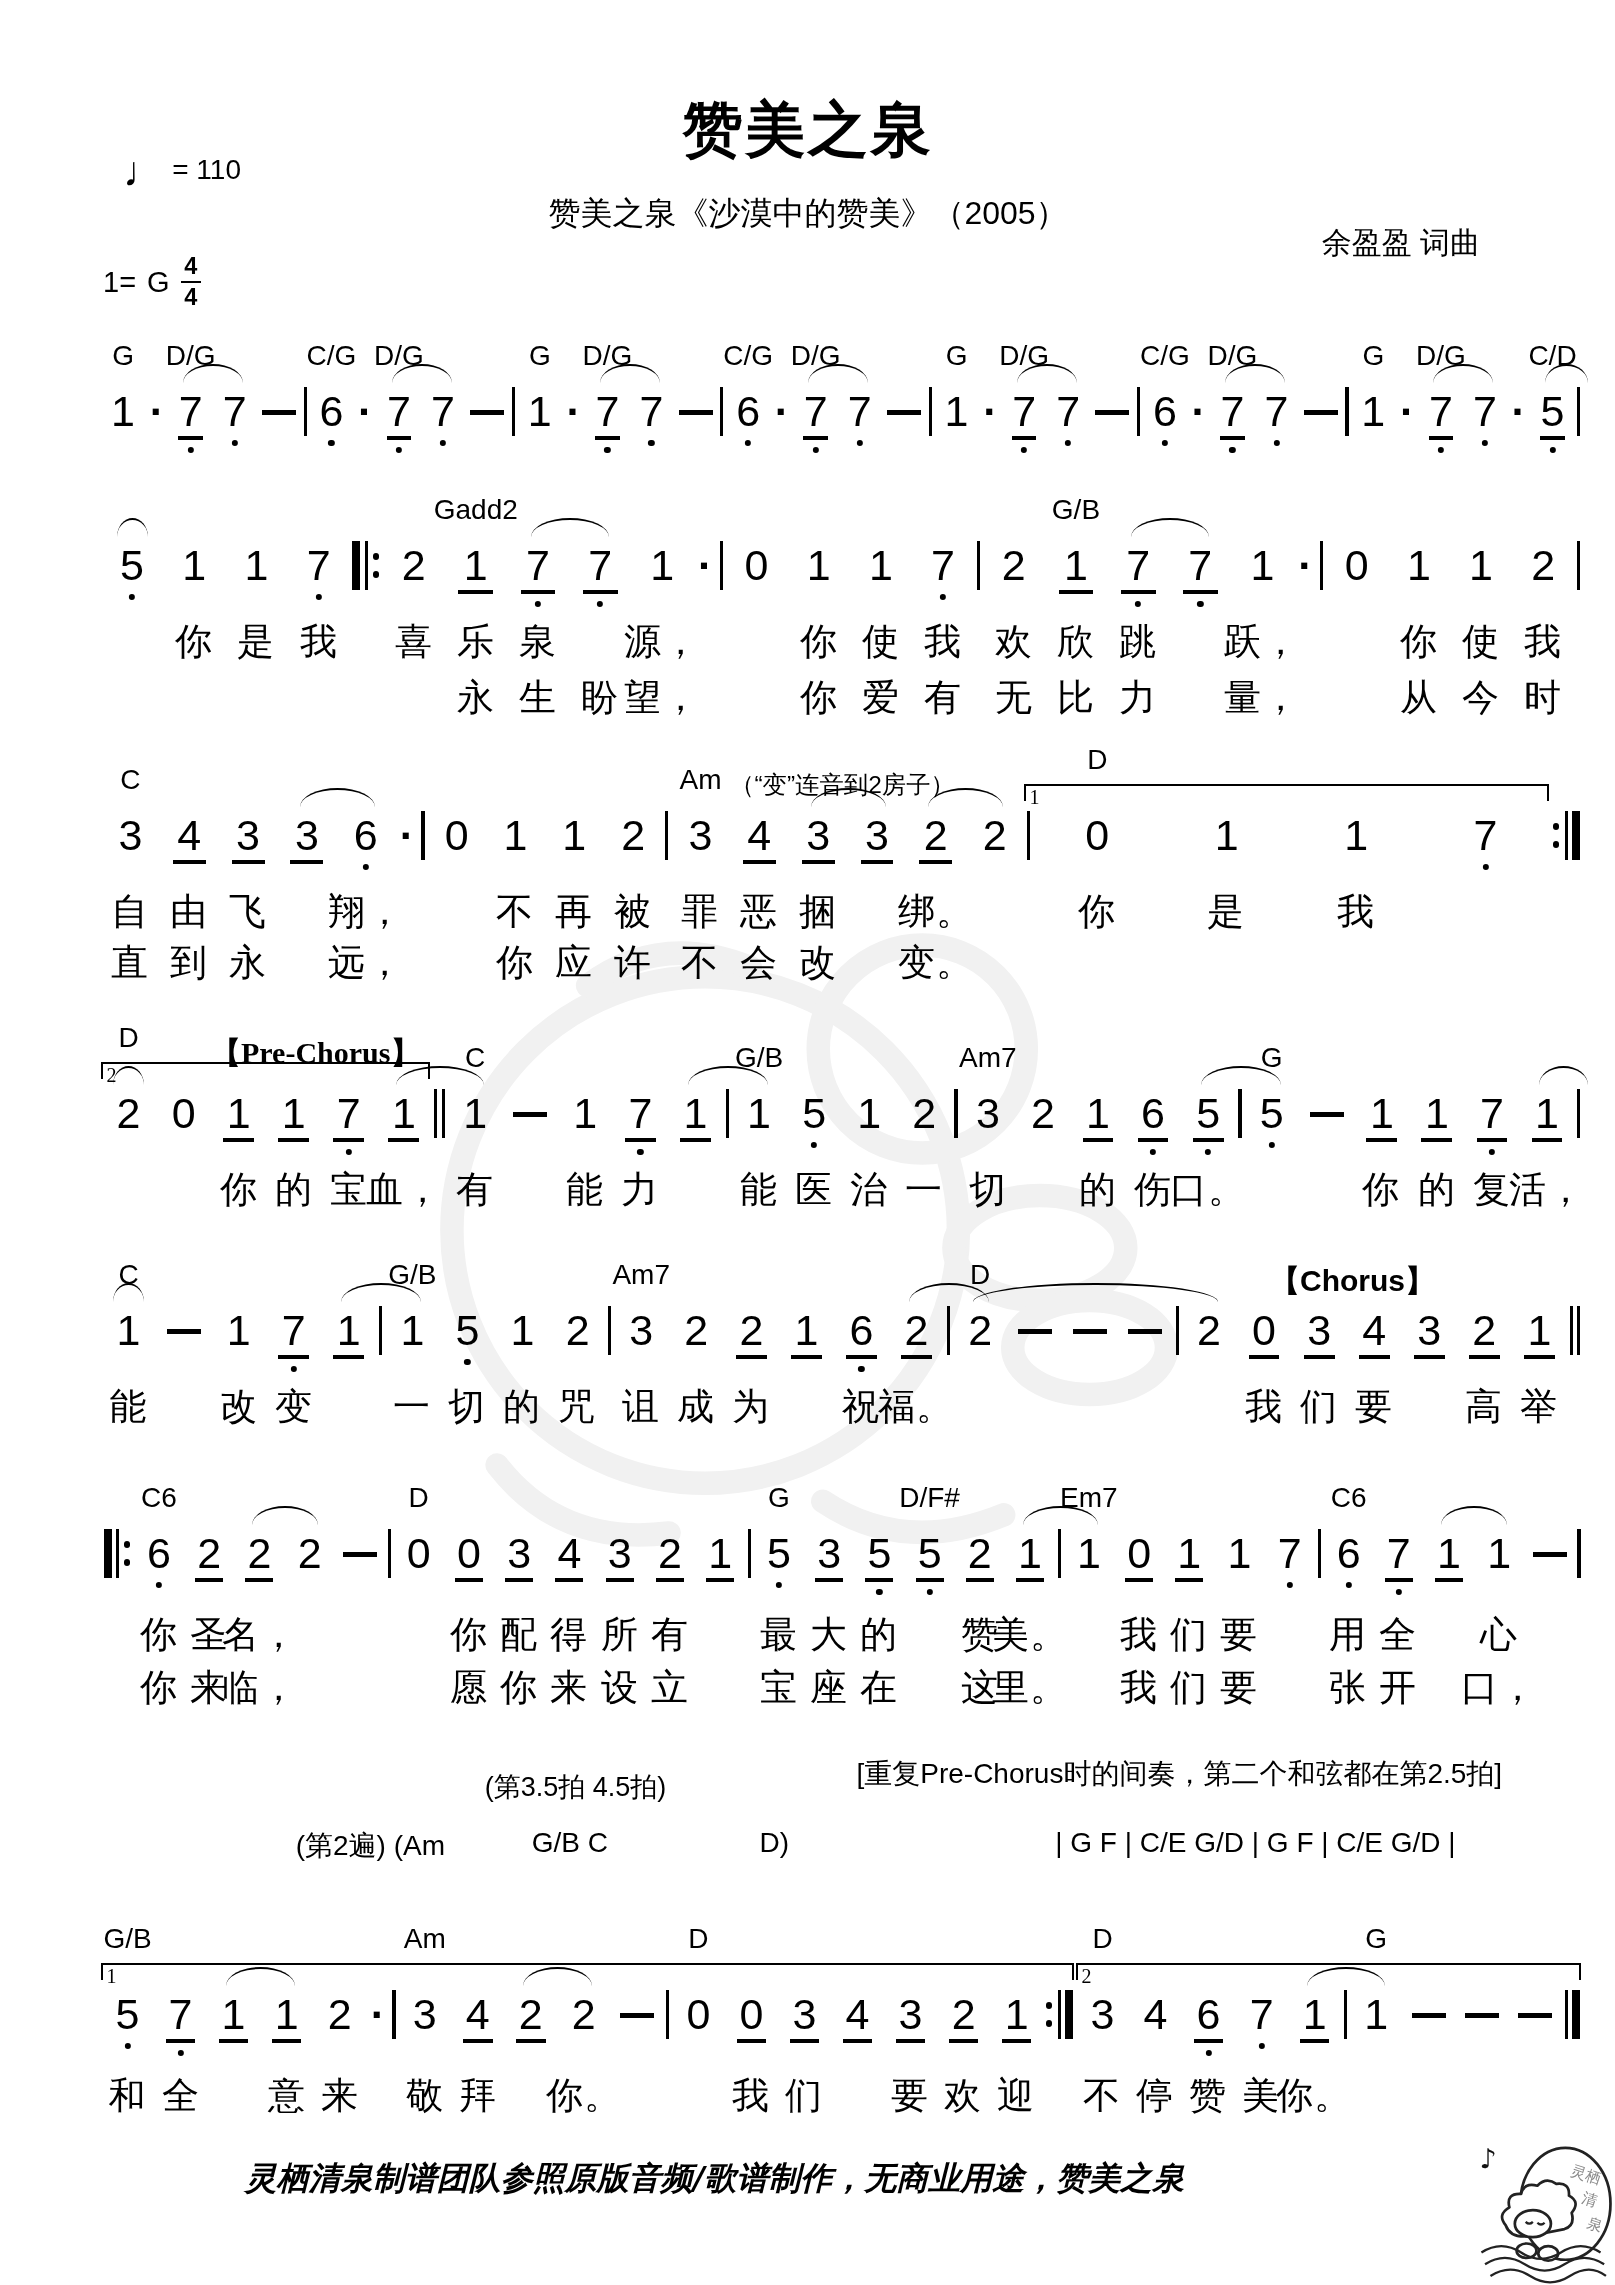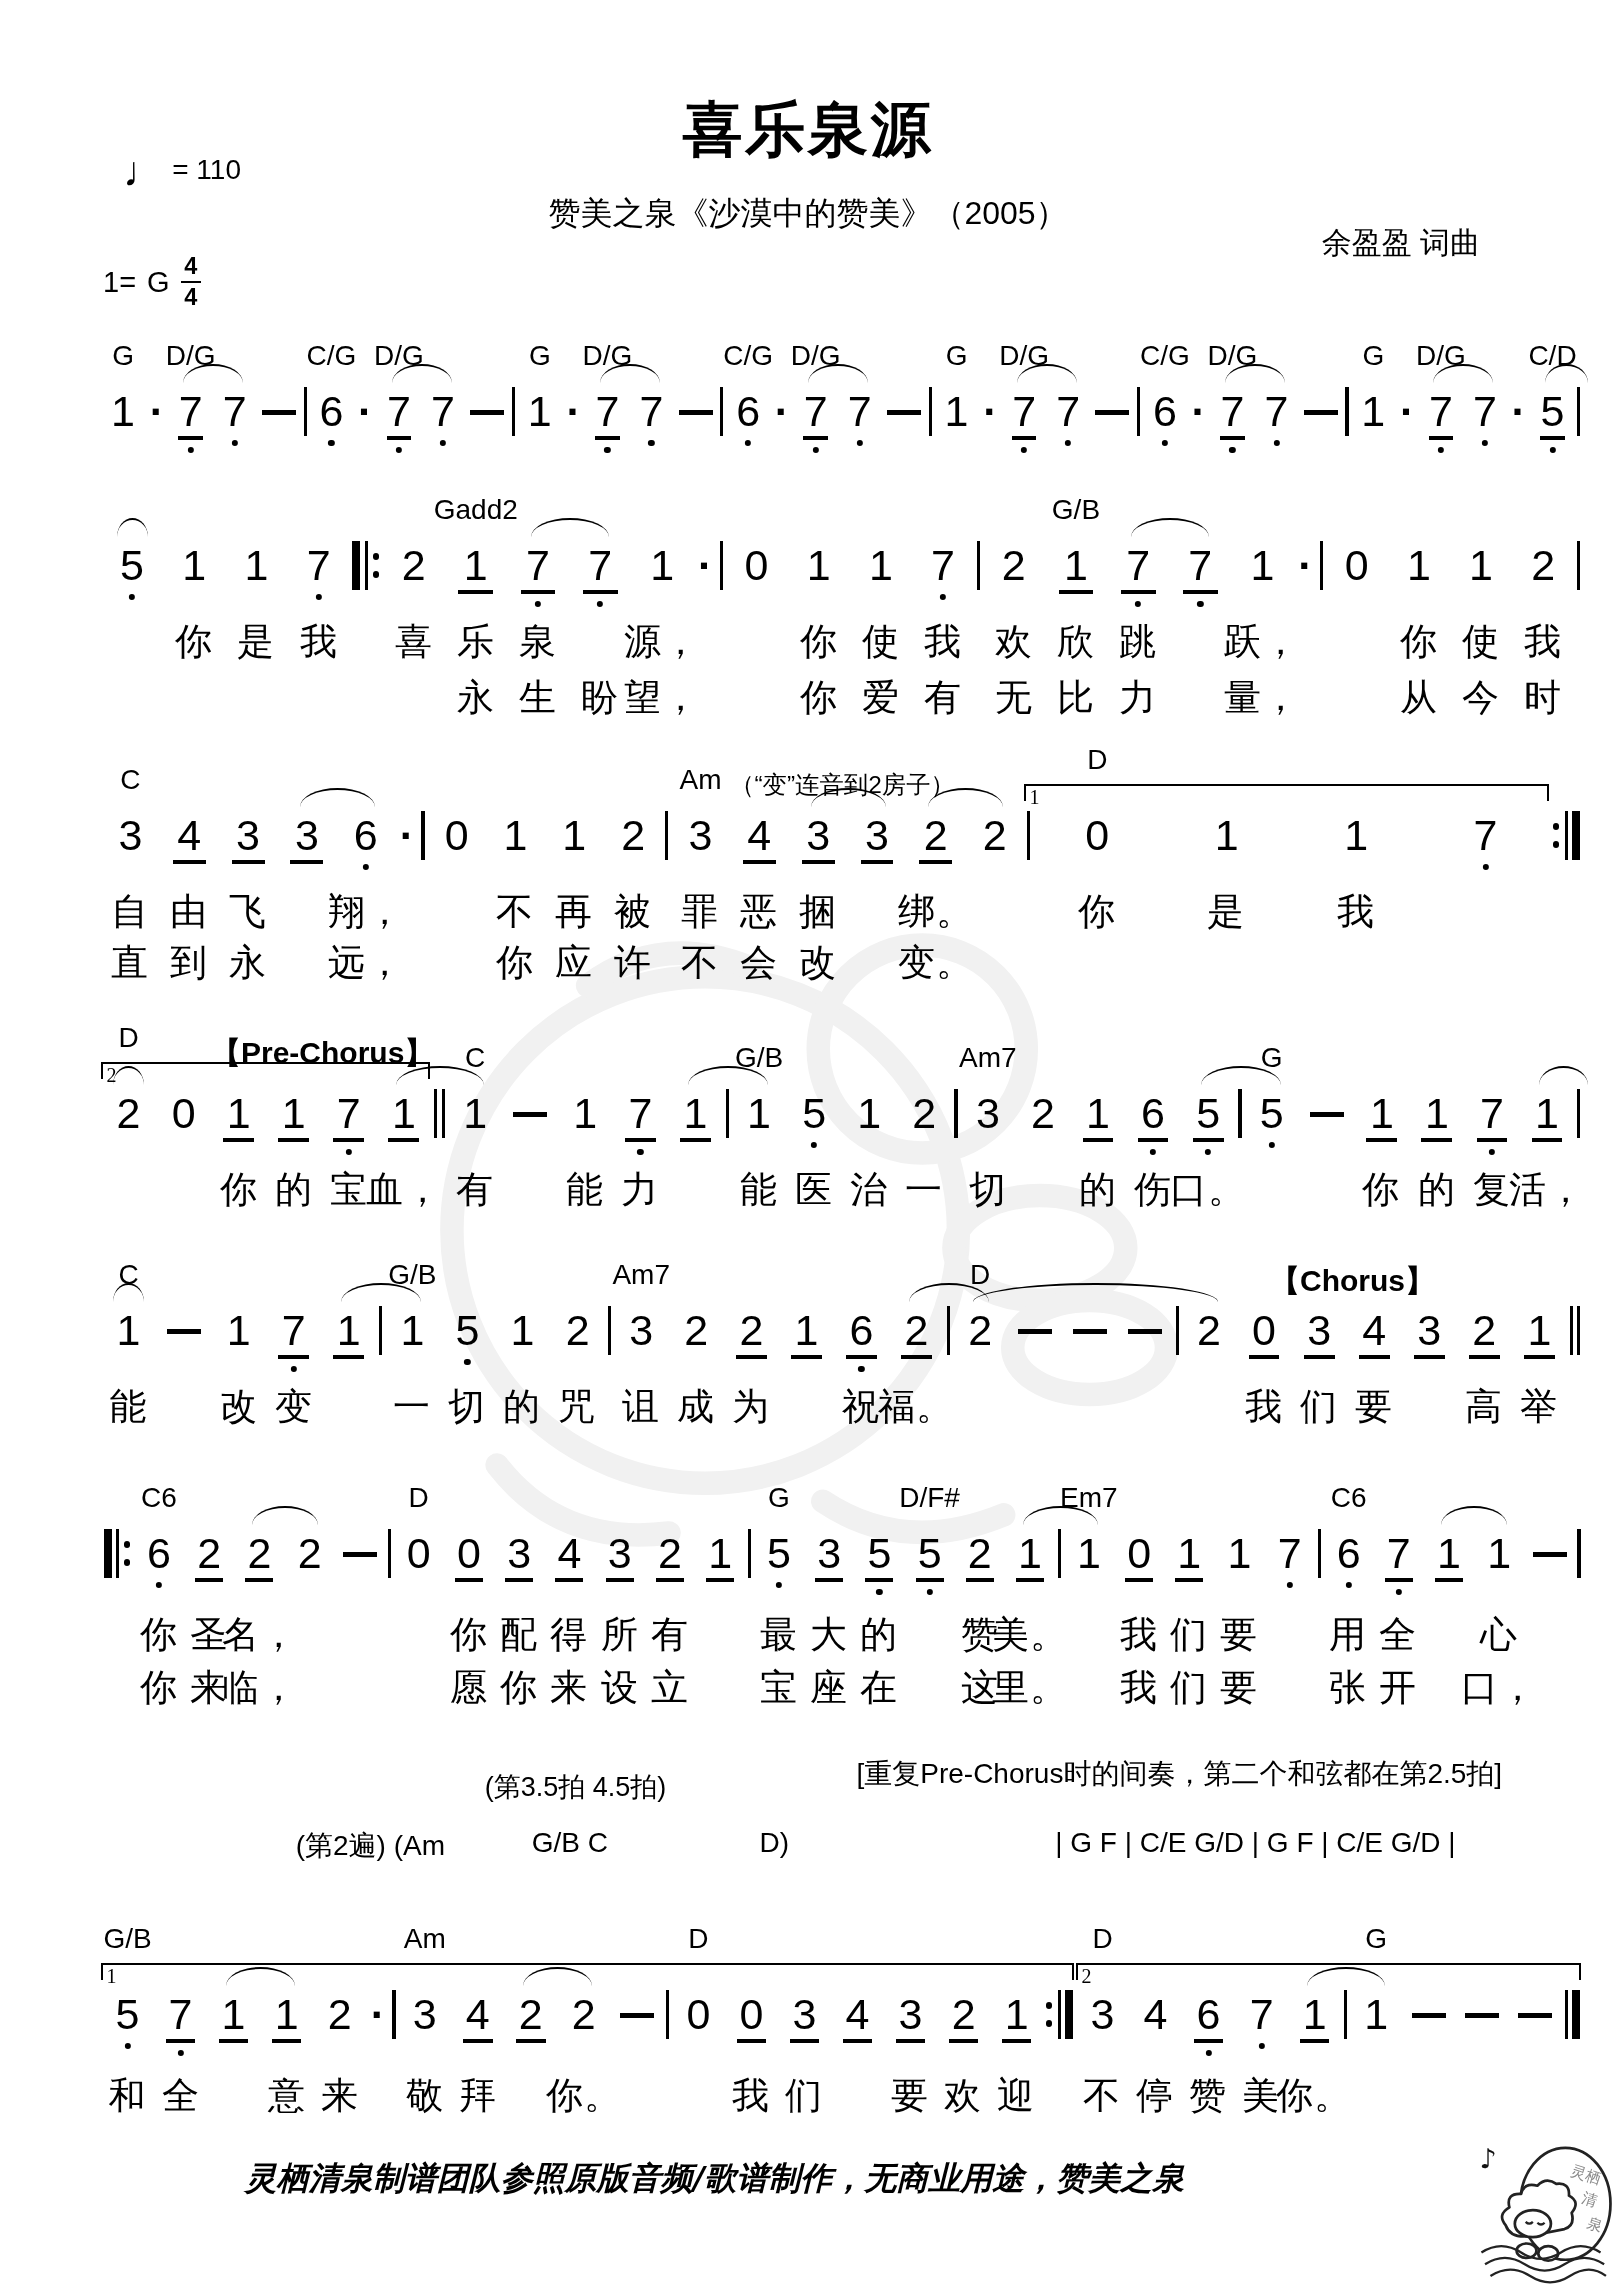--- a/index.html
+++ b/index.html
@@ -63,21 +63,21 @@
       <ellipse cx="830" cy="450" rx="95" ry="58"></ellipse>
       <ellipse cx="885" cy="560" rx="85" ry="52"></ellipse>
       <path d="M230 690 q 70 90 190 75"></path>
       <path d="M590 730 q 90 60 200 15"></path>
       <path d="M330 160 q 80 -60 180 -20"></path>
     </g>
   </svg>
 
   <div class="zz">
     <div class="tempo"><span class="qn">♩</span><span>= 110</span></div>
-    <div class="title">喜乐泉源</div>
+    <div class="title">赞美之泉</div>
     <div class="subtitle">赞美之泉《沙漠中的赞美》（2005）</div>
     <div class="credit">余盈盈 词曲</div>
     <div class="keysig">
       <span>1=</span>
       <span>G</span>
       <span class="frac">
         <span class="ftop">4</span>
         <span class="fbot">4</span>
       </span>
     </div>
@@ -368,21 +368,21 @@
             <div class="tok da">
               <span class="dashbar"></span>
             </div>
             <div class="tok u"><span class="g">1</span></div>
             <div class="tok u"><span class="g">1</span></div>
             <div class="tok u"><span class="g">7</span><i class="lo lo2"></i></div>
             <div class="tok u"><span class="g">1</span></div>
             <div class="bar b-s">
               <i class="thin"></i>
             </div>
-            <span class="linelabel" style="top: -56px; left: 110px;">【Pre-Chorus】</span>
+            <span class="linelabel" style="top: -56px; left: 110px; font-family: Liberation Serif, serif;">【Pre-Chorus】</span>
             <div class="volta" style="left: 0px; width: 325px;">
               <i>2</i>
             </div>
             <div class="slur" style="left: 12px; width: 31px;"></div>
             <div class="slur" style="left: 295px; width: 88px;"></div>
             <div class="slur" style="left: 587px; width: 80px;"></div>
             <div class="slur" style="left: 1100px; width: 80px;"></div>
             <div class="slur" style="left: 1438px; width: 49px;"></div>
           </div>
           <div class="lyrow" style="top: 76px;">

